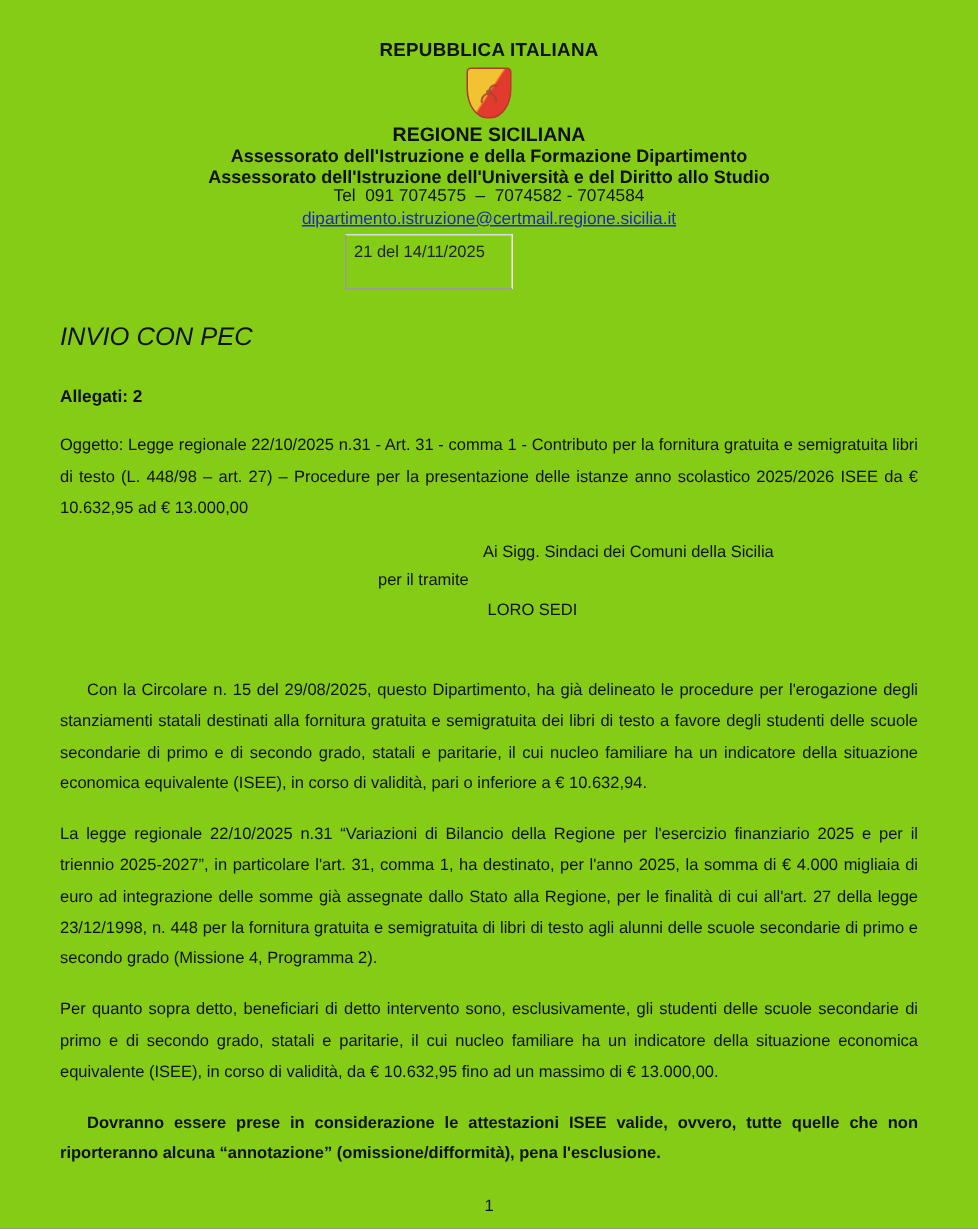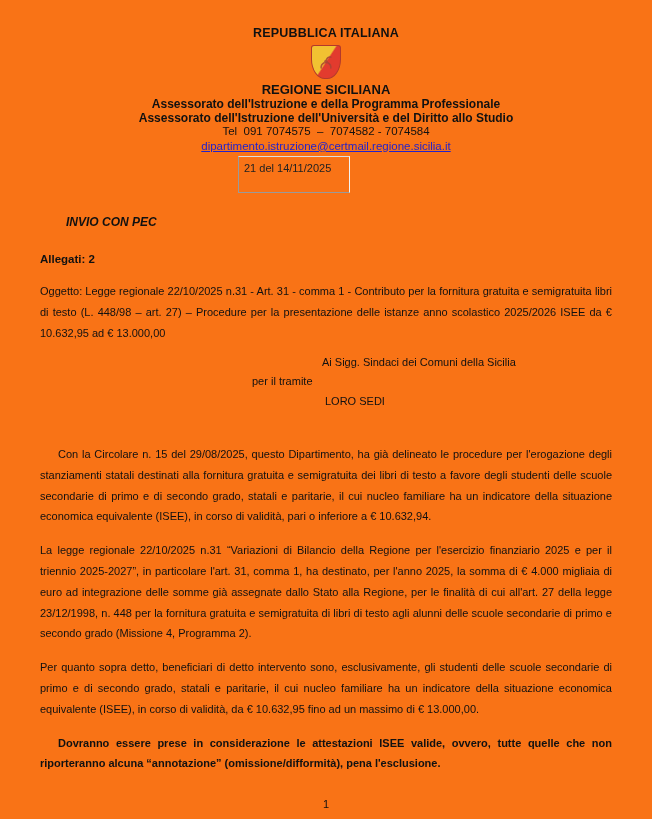--- a/index.html
+++ b/index.html
@@ -1,20 +1,20 @@
 <!DOCTYPE html>
 <html><head>
 <meta charset="utf-8">
 <style>
   html,body{margin:0;padding:0;background:#888;}
   .page{
     position:relative;
     width:652px;height:819px;
     margin:0 auto;
-    background:#f97316;
+    background:#84cc16;
     font-family:"Liberation Sans","DejaVu Sans",sans-serif;
     color:#111;
     box-sizing:border-box;
     padding:26px 40px 0 40px;
     overflow:hidden;
   }
   
   .header{text-align:center;}
   .header .line{white-space:pre-wrap;}
   .h-republic{font-size:12.5px;font-weight:bold;line-height:15px;letter-spacing:.2px;}
@@ -29,27 +29,27 @@
   }
   .h-region{font-size:13px;font-weight:bold;line-height:15px;}
   .h-assessorato,.h-dipartimento{font-size:12px;font-weight:bold;line-height:14px;}
   .h-servizio,.h-tel{font-size:11.5px;line-height:13.5px;}
   .h-email{font-size:11.5px;line-height:14px;}
   .h-email .link{color:#2323cc;text-decoration:underline;cursor:pointer;}
   
   .circ-row{display:flex;align-items:flex-start;margin-top:3px;padding-left:182px;height:40px;}
   .circ-label{font-size:11.5px;font-weight:bold;font-style:italic;padding-top:12px;width:90px;}
   .circ-box{
-    margin-left:16px;width:112px;height:37px;box-sizing:border-box;
+    margin-left:8px;width:112px;height:37px;box-sizing:border-box;
     border-left:1px solid #9a9a9a;border-bottom:1px solid #9a9a9a;
     border-top:1px solid #dcdcdc;border-right:1px solid #f2f2f2;
     padding:5px 0 0 5px;font-size:11px;color:#222;
   }
   
-  .invio{margin-top:19px;font-size:12px;font-weight:bold;font-style:italic;margin-left:26px;}
+  .invio{margin-top:19px;font-size:17px;font-weight:normal;font-style:italic;}
   .allegati{margin-top:24px;font-size:11.5px;font-weight:bold;}
   
   .oggetto{margin:16px 0 0 0;font-size:11px;line-height:21px;text-align:justify;}
   
   .recipients{margin-top:9px;margin-left:212px;font-size:11px;line-height:19.5px;}
   .recipients .pad{padding-left:70px;}
   .r-row{display:flex;}
   .r-prefix{width:70px;flex:0 0 70px;}
   .r-sedi{padding-left:73px;}
   
@@ -74,21 +74,21 @@
           <g fill="none" stroke="#a84434" stroke-width="2" stroke-linecap="round" opacity="0.85">
             <circle cx="12" cy="11.5" r="2.6" fill="#a84434" stroke="none"></circle>
             <path d="M12.5 9 Q14.5 4.5 18.5 5.5"></path>
             <path d="M9.5 13 Q5 15.5 5.5 20"></path>
             <path d="M14.5 13 Q19 15.5 18.5 20"></path>
           </g>
         </svg>
       </div>
     </div>
     <div class="line h-region">REGIONE SICILIANA</div>
-    <div class="line h-assessorato">Assessorato dell'Istruzione e della Programma Professionale</div>
+    <div class="line h-assessorato">Assessorato dell'Istruzione e della Formazione Dipartimento</div>
     <div class="line h-dipartimento">Assessorato dell'Istruzione dell'Università e del Diritto allo Studio</div>
     <div class="line h-tel">Tel  091 7074575  –  7074582 - 7074584</div>
     <div class="line h-email"><span class="link">dipartimento.istruzione@certmail.regione.sicilia.it</span></div>
   </div>
 
   <div class="circ-row">
     <span class="circ-box">
       <span>21 del 14/11/2025</span>
     </span>
   </div>

